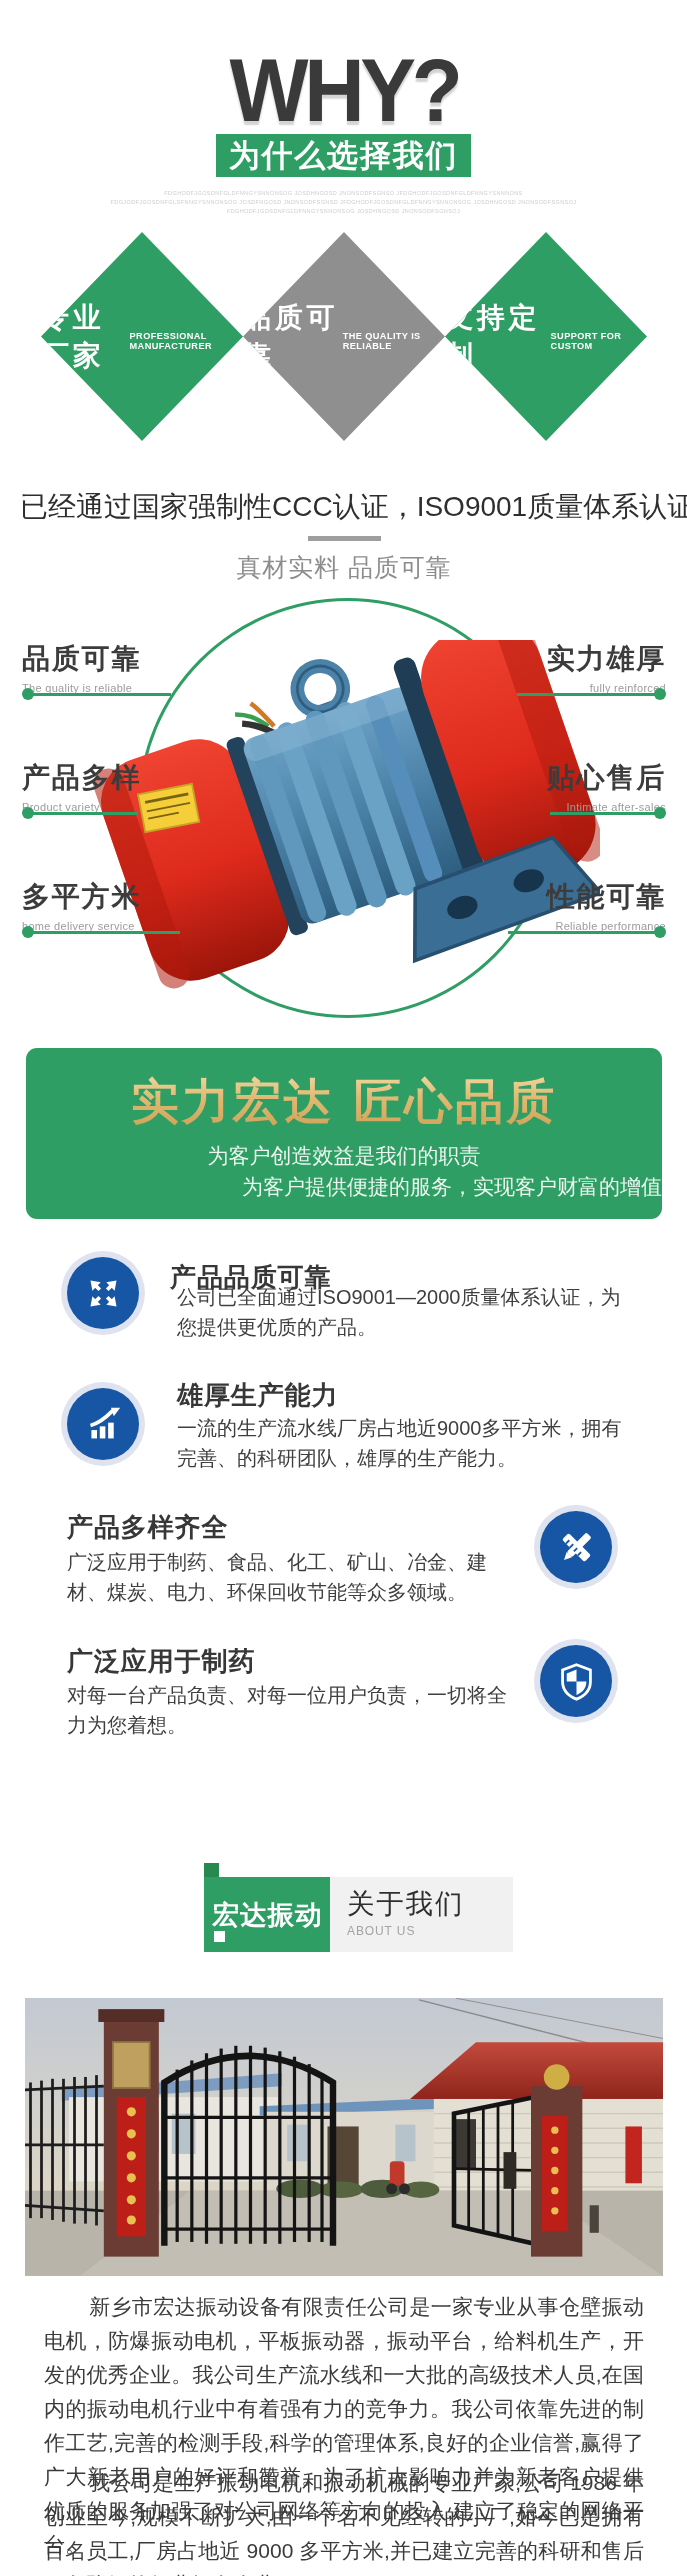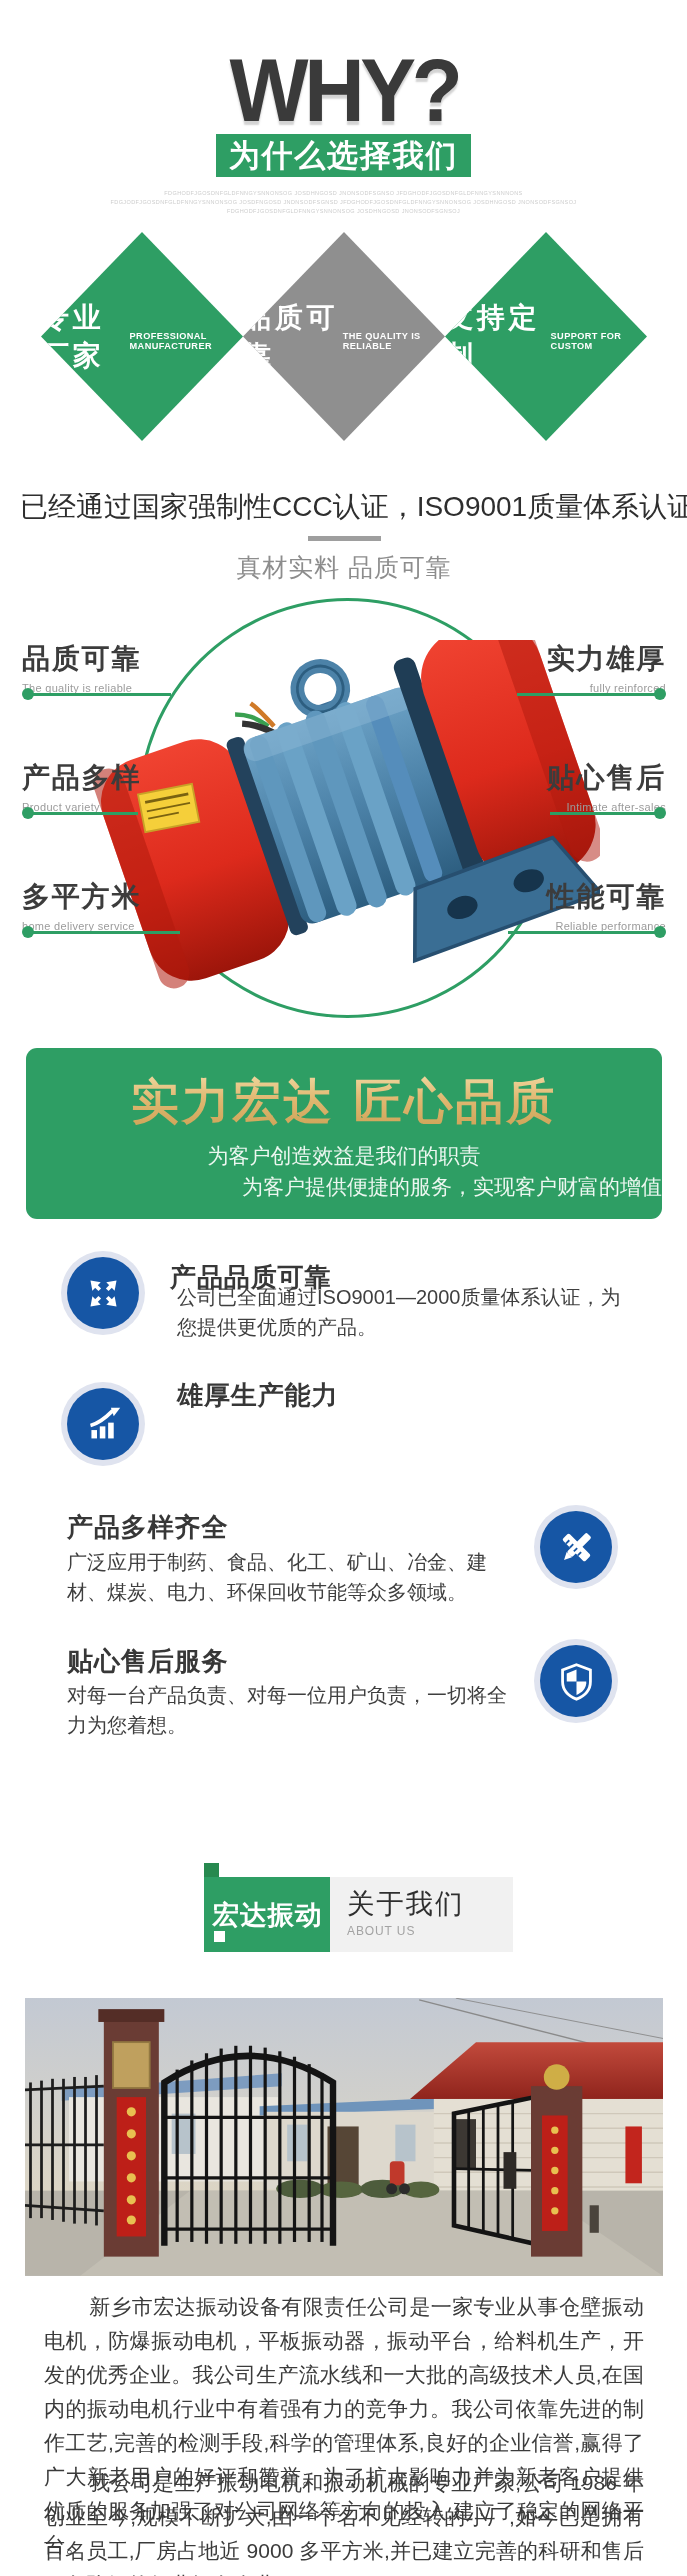--- a/index.html
+++ b/index.html
@@ -233,20 +233,21 @@
       <svg width="39" height="39" viewBox="0 0 42 42">
         <rect x="8" y="27" width="6" height="9" fill="#fff"></rect>
         <rect x="17" y="23" width="6" height="13" fill="#fff"></rect>
         <rect x="26" y="19" width="6" height="17" fill="#fff"></rect>
         <path d="M7,22 C15,20 24,13 31,6" stroke="#fff" stroke-width="4" fill="none"></path>
         <polygon points="29,3 39,3 32,12" fill="#fff"></polygon>
       </svg>
     </div>
   </div>
   <div class="f-title" style="top:1378px;left:177px;">雄厚生产能力</div>
+  <div class="f-desc" style="top:1413px;left:177px;width:451px;">一流的生产流水线厂房占地近9000多平方米，拥有完善、的科研团队，雄厚的生产能力。</div>
 
   <div class="ficon" style="top:1505px;left:534px;">
     <div class="ficon-inner">
       <svg width="39" height="39" viewBox="0 0 42 42">
         <g transform="rotate(45 21 21)">
           <rect x="17" y="2" width="8" height="30" rx="2" fill="#fff"></rect>
           <polygon points="17,32 25,32 21,40" fill="#fff"></polygon>
         </g>
         <g transform="rotate(-45 21 21)">
           <rect x="16" y="4" width="10" height="34" rx="2" fill="#fff"></rect>
@@ -265,21 +266,21 @@
 
   <div class="ficon" style="top:1639px;left:534px;">
     <div class="ficon-inner">
       <svg width="39" height="39" viewBox="0 0 42 42">
         <path d="M21,3 L36,8.5 V21 C36,31 30,36.5 21,40 C12,36.5 6,31 6,21 V8.5 Z" fill="none" stroke="#fff" stroke-width="3"></path>
         <path d="M21,8 V21 H10.5 V12.3 Z" fill="#fff"></path>
         <path d="M21,21 H31.5 V23 C31,29 27,33 21,35.5 Z" fill="#fff"></path>
       </svg>
     </div>
   </div>
-  <div class="f-title" style="top:1644px;left:67px;">贴心售后服务</div>
+  <div class="f-title" style="top:1644px;left:67px;">广泛应用于制药</div>
   <div class="f-desc" style="top:1680px;left:67px;width:455px;">对每一台产品负责、对每一位用户负责，一切将全力为您着想。</div>
 
   <div class="abs ab-sq1"></div>
   <div class="abs ab-green">宏达振动</div>
   <div class="abs ab-wsq"></div>
   <div class="abs ab-gray"></div>
   <div class="abs ab-title">关于我们</div>
   <div class="abs ab-sub">ABOUT US</div>
 
   <div class="abs photo">

